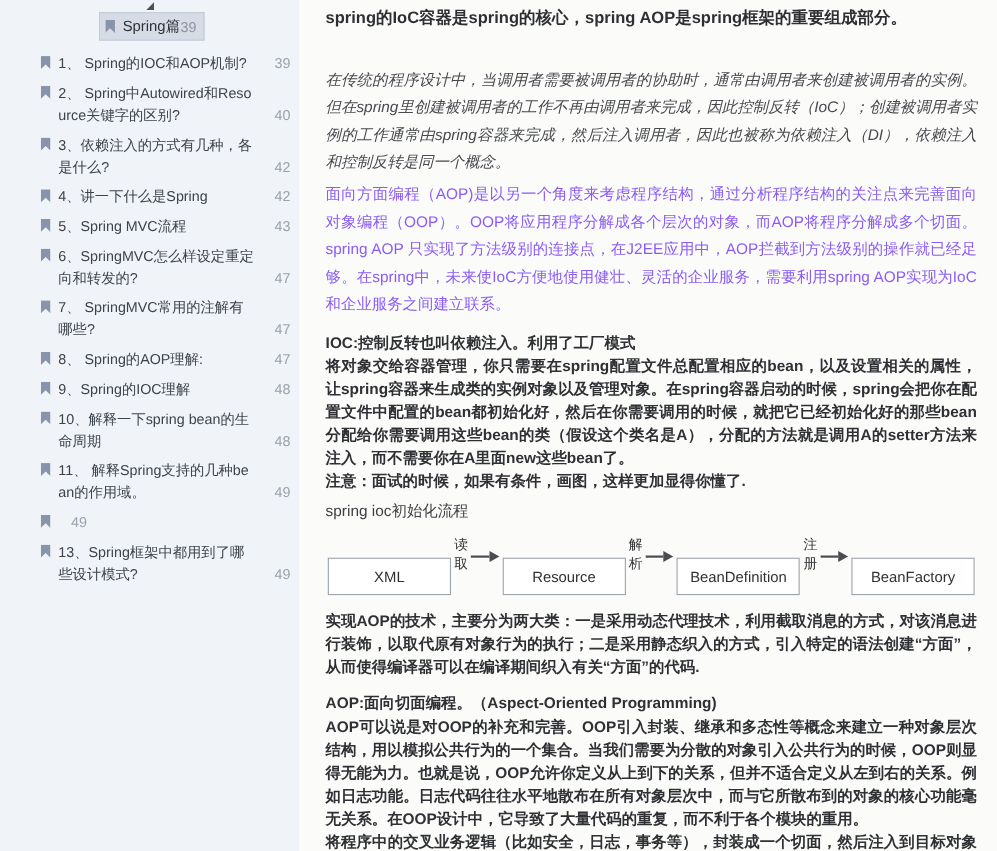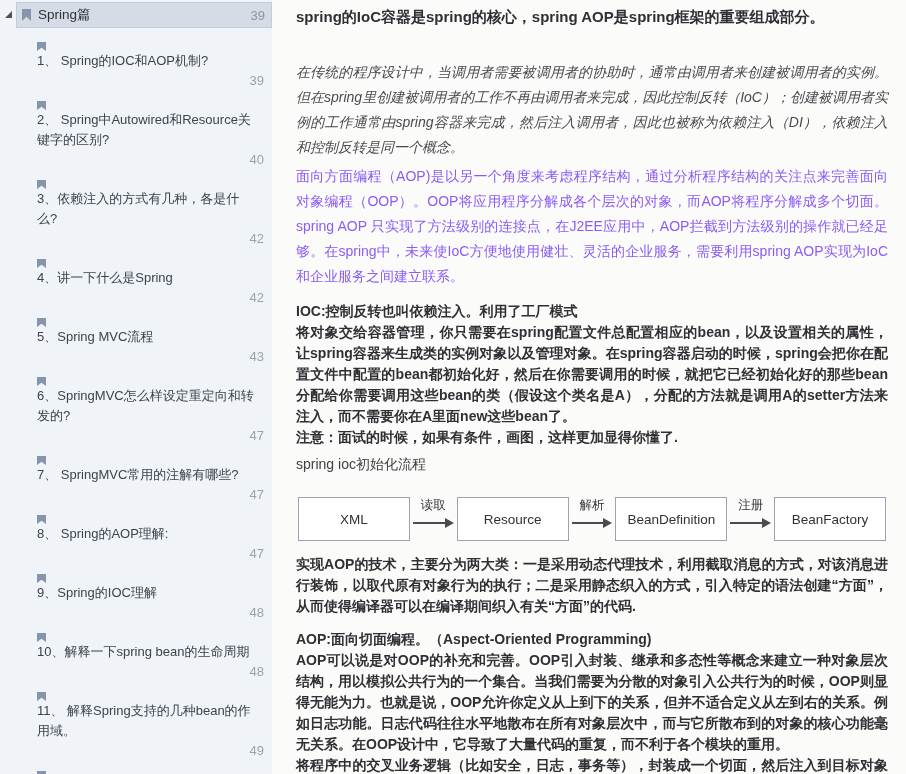--- a/index.html
+++ b/index.html
@@ -15,20 +15,21 @@
   .sidebar {
     width:272px; min-width:272px; height:774px;
     background:#f0f3f8;
     padding:2px 0 0 0;
     overflow:hidden;
   }
   .root-row {
     display:flex; align-items:center;
     padding:0 0 0 3px;
     margin-bottom:11px;
+    flex-direction:column;
   }
   .tri-expanded {
     width:0; height:0;
     border-bottom:7px solid #4d525a;
     border-left:7px solid transparent;
     margin:0 4px 2px 2px;
   }
   .root-sel {
     flex:1; display:flex; align-items:center;
     background:#d6dce6;
@@ -45,21 +46,20 @@
     flex:0 0 9px;
   }
   .root-label { flex:1; font-size:13.5px; color:#2e3237; }
   .root-page  { font-size:13px; color:#8d949f; }
 
   .toc-item {
     display:flex;
     padding:0 8px 0 37px;
     margin-bottom:7px;
     cursor:default;
-    flex-direction:column;
   }
   .toc-item .bm-icon { margin-top:3px; }
   .toc-label {
     flex:1;
     font-size:13px; line-height:20px;
     color:#3d434b;
     word-break:break-all;
     padding-right:6px;
   }
   .toc-page {
@@ -93,28 +93,28 @@
   }
   .flow-caption {
     font-size:14px; color:#3e4043; line-height:22px;
     margin:4px 0 8px 0;
   }
   .flow-diagram {
     display:flex; align-items:center;
     margin:8px 2px 13px 2px; height:58px;
   }
   .flow-node {
-    flex:0 0 112px; height:44px;
+    flex:0 0 112px; height:34px;
     border:1px solid #9ca3ab; background:#ffffff;
     display:flex; align-items:center; justify-content:center;
     font-size:13.5px; color:#2f3133;
     align-self:flex-end;
   }
   .flow-arrow {
-    flex:1; display:flex; flex-direction:column;
+    flex:1; display:flex; flex-direction:row;
     align-items:center; justify-content:flex-end;
     height:58px; padding:0 3px 13px 3px;
   }
   .edge-label { font-size:12.5px; color:#2f3133; margin-bottom:4px; }
   .arrow-graphic { display:flex; align-items:center; width:100%; }
   .arrow-line { flex:1; height:2px; background:#4a4c4f; }
   .arrow-head {
     width:0; height:0;
     border-left:9px solid #4a4c4f;
     border-top:5px solid transparent;

